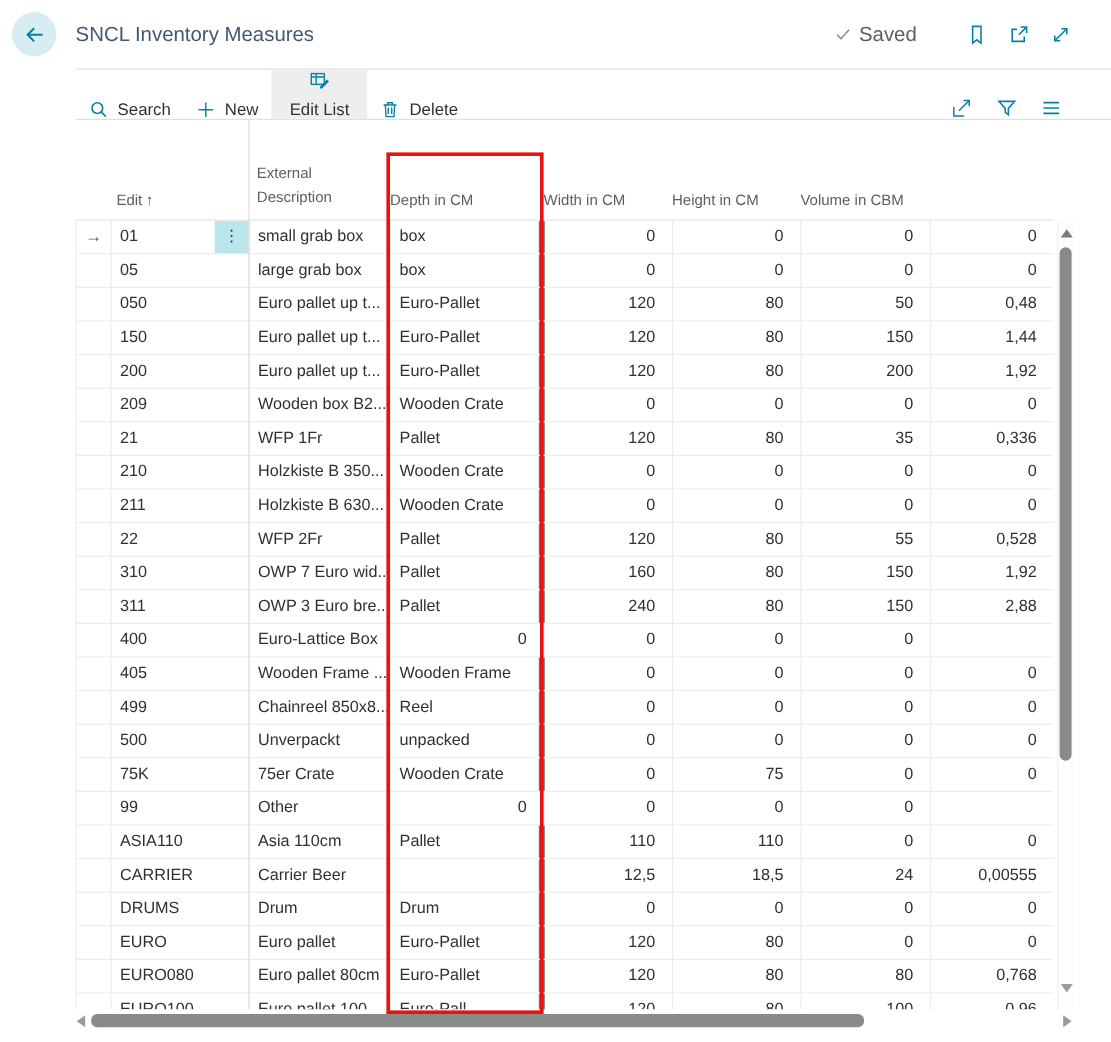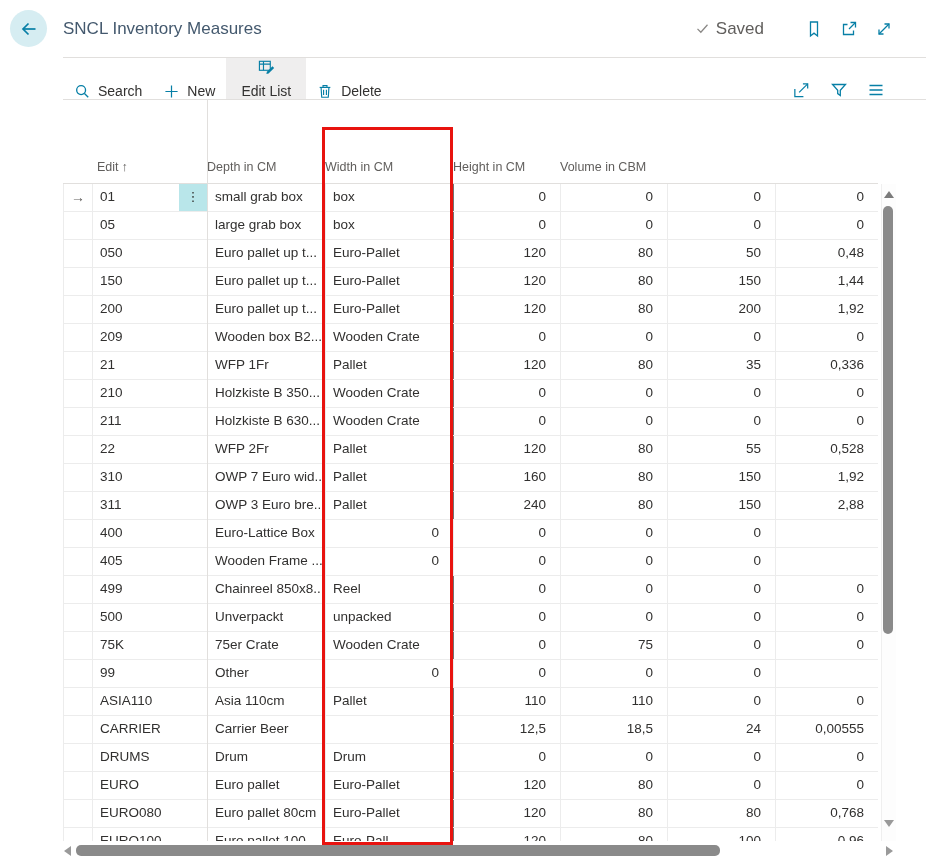--- a/index.html
+++ b/index.html
@@ -64,21 +64,21 @@
   }
   .cell{
     line-height:26px;font-size:13.5px;color:#31302f;white-space:nowrap;overflow:hidden;
     box-sizing:border-box;
   }
   .cell-sel{border-right:1px solid #ececec;color:#605e5c;text-align:center;font-size:14px;}
   .cell-code{padding-left:7px;}
   .cell-dots{border-right:1px solid #ececec;text-align:center;color:#323130;font-size:13px;letter-spacing:0;}
   .cell-dots.hl{background:#b9e6ea;}
   .cell-desc{padding-left:7px;border-right:1px solid #ececec;}
-  .cell-ext{padding-left:7px;border-right:1px solid #737373;}
+  .cell-ext{padding-left:7px;border-right:5px solid #737373;}
   .cell-num{text-align:right;padding-right:14px;border-right:1px solid #ececec;}
   
   .freeze-line{position:absolute;left:207px;top:100px;width:1px;height:741px;background:#e1dfdd;}
   
   .red-box{
     position:absolute;left:322px;top:127px;width:131px;height:718px;box-sizing:border-box;
     border:3px solid #e8130f;pointer-events:none;z-index:6;background:transparent;
   }
   
   .vtrack{position:absolute;left:881px;top:184px;width:15px;height:657px;background:#fdfdfd;border-left:1px solid #efefef;box-sizing:border-box;}
@@ -204,20 +204,21 @@
       </span>
     </button>
   </div>
 </div>
 
 <div class="thead">
   <div class="th"></div>
   <div class="th th-code">
     <span>Edit</span><span class="sort">↑</span>
   </div>
+  <div class="th th-ext">External Description</div>
   <div class="th th-num">Depth in CM</div>
   <div class="th th-num">Width in CM</div>
   <div class="th th-num">Height in CM</div>
   <div class="th th-num">Volume in CBM</div>
 </div>
 
 <div class="rows">
     <div class="trow">
       <div class="cell cell-sel">→</div>
       <div class="cell cell-code">01</div>
@@ -358,20 +359,21 @@
       <div class="cell cell-num">0</div>
       <div class="cell cell-num">0</div>
       <div class="cell cell-num">0</div>
       <div class="cell cell-num">0</div>
     </div>
     <div class="trow">
       <div class="cell cell-sel"></div>
       <div class="cell cell-code">405</div>
       <div class="cell cell-dots"></div>
       <div class="cell cell-desc">Wooden Frame ...</div>
+      <div class="cell cell-ext">Wooden Frame</div>
       <div class="cell cell-num">0</div>
       <div class="cell cell-num">0</div>
       <div class="cell cell-num">0</div>
       <div class="cell cell-num">0</div>
     </div>
     <div class="trow">
       <div class="cell cell-sel"></div>
       <div class="cell cell-code">499</div>
       <div class="cell cell-dots"></div>
       <div class="cell cell-desc">Chainreel 850x8...</div>

